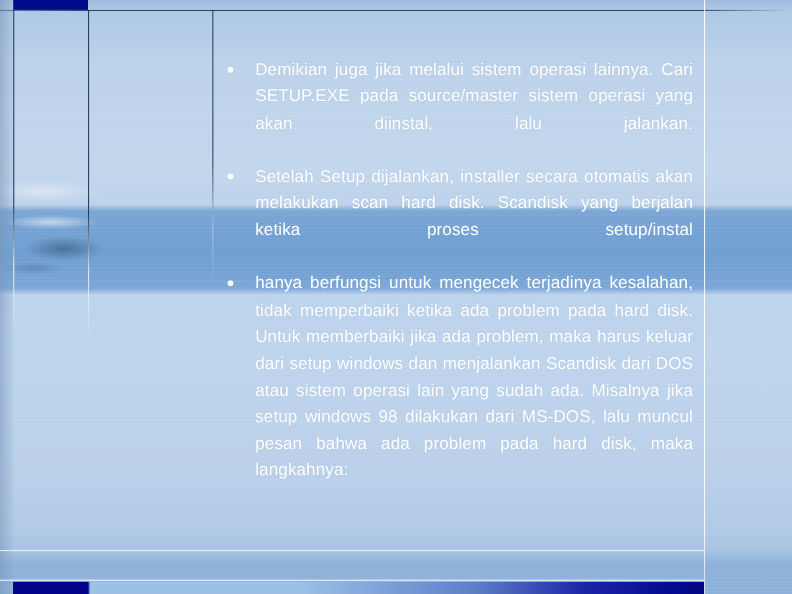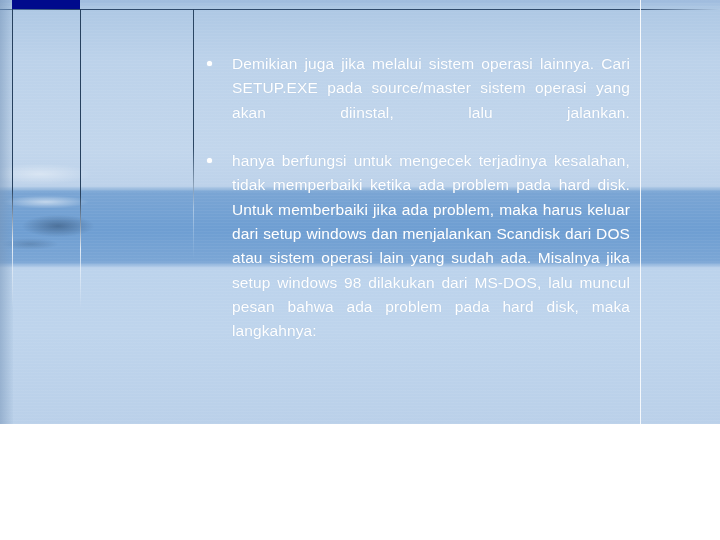--- a/index.html
+++ b/index.html
@@ -3,21 +3,21 @@
 <meta charset="utf-8">
 <style>
   html, body {
     margin: 0;
     padding: 0;
     background: #ffffff;
   }
   #slide {
     position: relative;
     width: 720px;
-    height: 424px;
+    height: 540px;
     overflow: hidden;
     font-family: "Liberation Sans", sans-serif;
     background: #b9cfe8;
   }
 
   
   .bg-base {
     position: absolute;
     inset: 0;
     background: linear-gradient(180deg,
@@ -211,18 +211,22 @@
   <div class="accent-bottom-block"></div>
 
   <div class="content">
     <ul class="bullets">
       <li>
         <span class="dot"></span>
         <span class="txt">Demikian juga jika melalui sistem operasi lainnya. Cari SETUP.EXE pada source/master sistem operasi yang akan diinstal, lalu jalankan.</span>
       </li>
       <li>
         <span class="dot"></span>
+        <span class="txt">Setelah Setup dijalankan, installer secara otomatis akan melakukan scan hard disk. Scandisk yang berjalan ketika proses setup/instal</span>
+      </li>
+      <li>
+        <span class="dot"></span>
         <span class="txt">hanya berfungsi untuk mengecek terjadinya kesalahan, tidak memperbaiki ketika ada problem pada hard disk. Untuk memberbaiki jika ada problem, maka harus keluar dari setup windows dan menjalankan Scandisk dari DOS atau sistem operasi lain yang sudah ada. Misalnya jika setup windows 98 dilakukan dari MS-DOS, lalu muncul pesan bahwa ada problem pada hard disk, maka langkahnya:</span>
       </li>
     </ul>
   </div>
 
 </div>
 
 </body></html>

